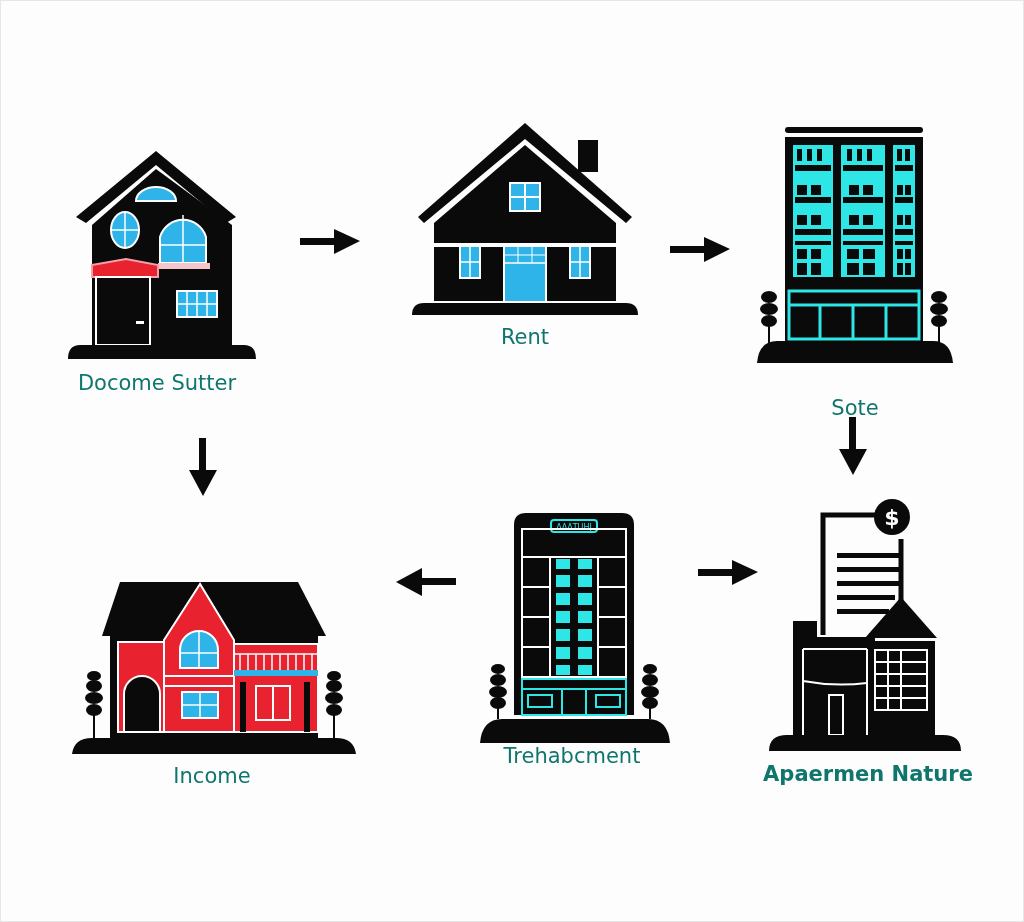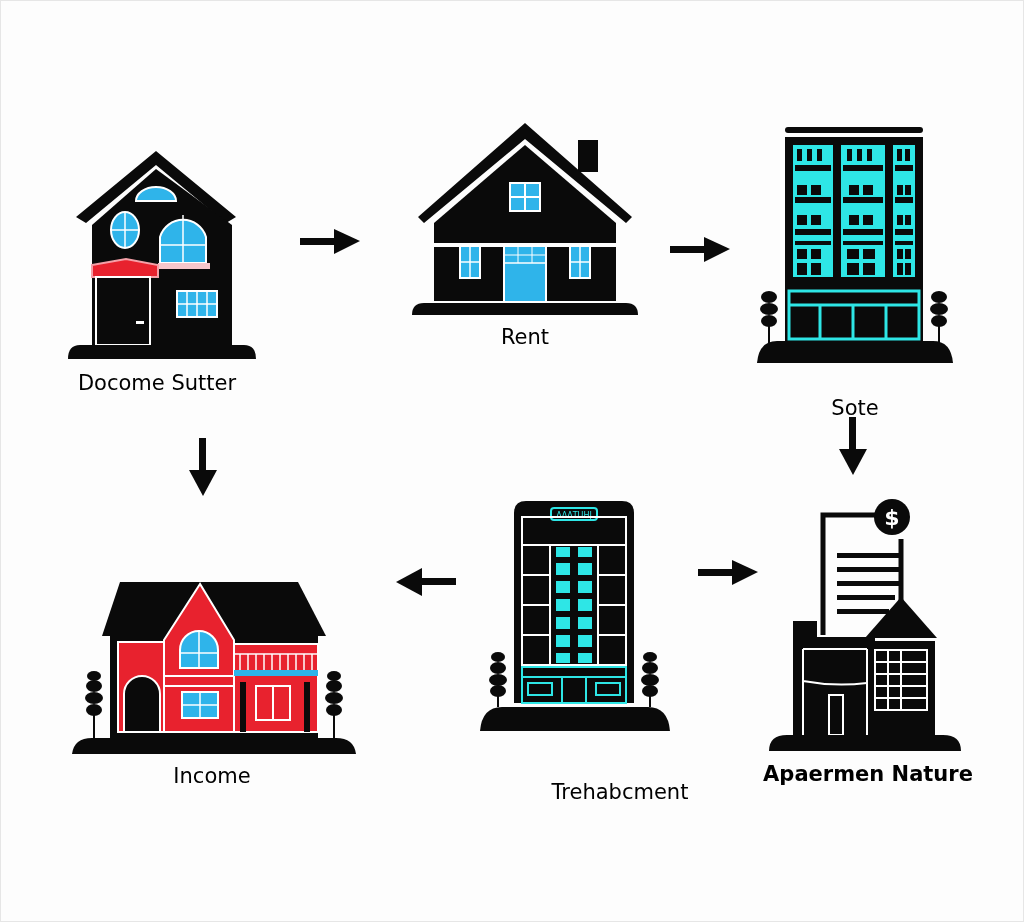--- a/index.html
+++ b/index.html
@@ -4,21 +4,21 @@
 <style>
   html, body { margin: 0; padding: 0; }
   body {
     width: 1024px; height: 922px; background: #fdfdfd; position: relative; overflow: hidden;
     font-family: "DejaVu Sans", sans-serif;
   }
   .frame { position: absolute; left: 0; top: 0; width: 1022px; height: 920px; border: 1px solid #e6e6e6; }
   .node { position: absolute; }
   .node svg { position: absolute; left: 0; top: 0; }
   .label {
-    position: absolute; font-size: 21px; color: #000000; white-space: nowrap;
+    position: absolute; font-size: 21px; color: #0f766e; white-space: nowrap;
     transform: translateX(-50%);
   }
   .arrow { position: absolute; }
 </style>
 </head>
 <body>
 
 <div class="frame"></div>
 
 <div class="node" style="left:50px;top:145px;width:220px;height:225px;">
@@ -171,21 +171,21 @@
       <line x1="38" y1="154" x2="102" y2="154"></line>
       <path d="M38,154 L38,240 M38,186 Q70,192 102,188"></path>
       <rect x="64" y="200" width="14" height="40"></rect>
       <line x1="102" y1="154" x2="102" y2="240"></line>
     </g>
     <path d="M4,256 Q4,240 22,240 L178,240 Q196,240 196,256 Z" fill="#0a0a0a"></path>
   </svg>
 </div>
 <div class="label" style="left:868px;top:762px;font-weight:bold;">Apaermen Nature</div>
 
-<div class="node" style="left:478px;top:495px;width:195px;height:240px;text-decoration:underline;">
+<div class="node" style="left:478px;top:507px;width:195px;height:240px;text-decoration:underline;">
   <svg width="195" height="240" viewBox="0 0 195 240">
     <path d="M36,18 Q36,6 48,6 L144,6 Q156,6 156,18 L156,208 L36,208 Z" fill="#0a0a0a"></path>
     <rect x="73" y="13" width="46" height="12" rx="3" fill="#0a0a0a" stroke="#2ee6e6" stroke-width="2"></rect>
     <text x="96" y="23" font-family="DejaVu Sans, sans-serif" font-size="8" fill="#2ee6e6" text-anchor="middle">ΛΛΛΤUHJ</text>
     <rect x="44" y="22" width="104" height="148" fill="none" stroke="#fff" stroke-width="2"></rect>
     <line x1="44" y1="50" x2="148" y2="50" stroke="#fff" stroke-width="2"></line>
     <line x1="72" y1="50" x2="72" y2="170" stroke="#fff" stroke-width="2"></line>
     <line x1="120" y1="50" x2="120" y2="170" stroke="#fff" stroke-width="2"></line>
     <line x1="44" y1="80" x2="72" y2="80" stroke="#fff" stroke-width="2"></line>
       <line x1="120" y1="80" x2="148" y2="80" stroke="#fff" stroke-width="2"></line>
@@ -225,21 +225,21 @@
       <rect x="19" y="200" width="2" height="12"></rect>
       <ellipse cx="172" cy="162" rx="7" ry="5"></ellipse>
         <ellipse cx="172" cy="173" rx="8" ry="6"></ellipse>
         <ellipse cx="172" cy="185" rx="9" ry="6"></ellipse>
         <ellipse cx="172" cy="196" rx="8" ry="6"></ellipse>
       <rect x="171" y="200" width="2" height="12"></rect>
     </g>
     <path d="M2,236 Q4,212 24,212 L170,212 Q190,212 192,236 Z" fill="#0a0a0a"></path>
   </svg>
 </div>
-<div class="label" style="left:572px;top:780px;margin-left:48px;">Trehabcment</div>
+<div class="label" style="left:572px;top:744px;">Trehabcment</div>
 
 <div class="node" style="left:68px;top:578px;width:292px;height:180px;">
   <svg width="292" height="180" viewBox="0 0 292 180">
     <polygon points="52,4 230,4 258,58 34,58" fill="#0a0a0a"></polygon>
     <rect x="42" y="58" width="208" height="102" fill="#0a0a0a"></rect>
     <rect x="50" y="64" width="52" height="90" fill="#e8222e" stroke="#fff" stroke-width="2"></rect>
     <path d="M56,154 L56,116 A18,18 0 0 1 92,116 L92,154 Z" fill="#0a0a0a" stroke="#fff" stroke-width="2"></path>
     <polygon points="132,6 96,62 96,154 166,154 166,62" fill="#e8222e" stroke="#fff" stroke-width="2"></polygon>
     <path d="M112,90 L112,72 A19,19 0 0 1 150,72 L150,90 Z" fill="#2fb4ea" stroke="#fff" stroke-width="2"></path>
     <line x1="131" y1="52" x2="131" y2="90" stroke="#fff" stroke-width="1.5"></line>

